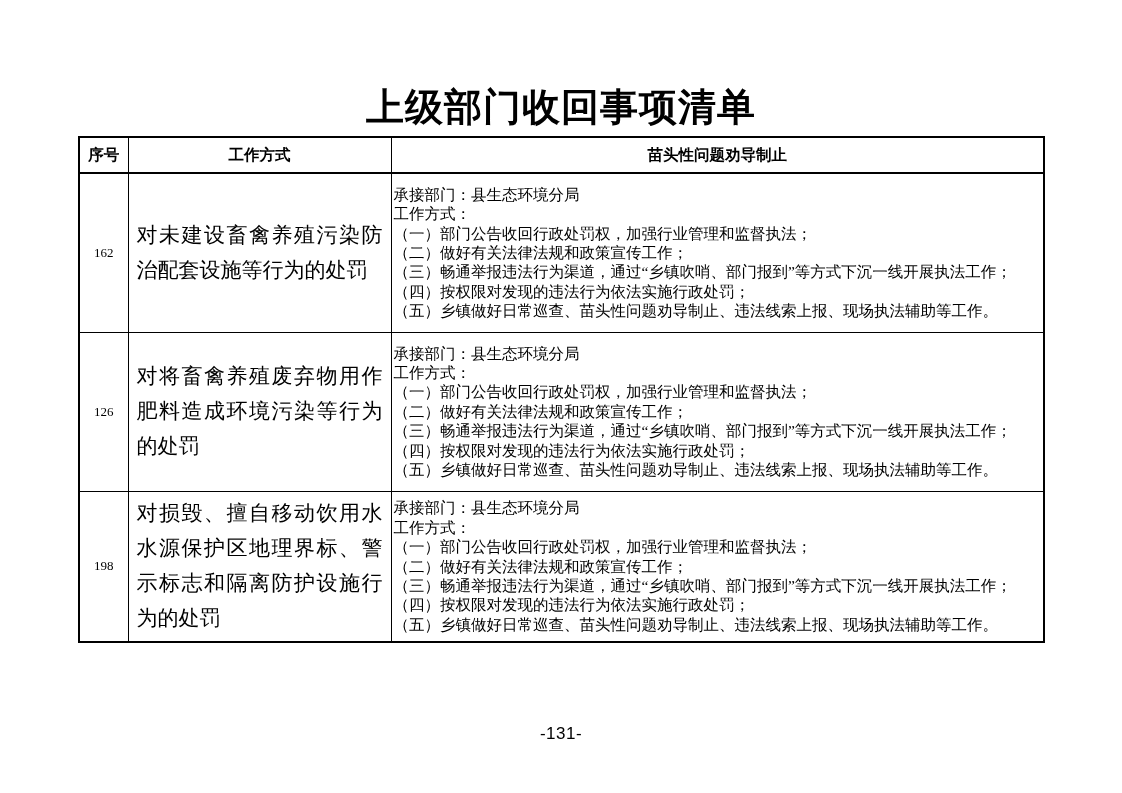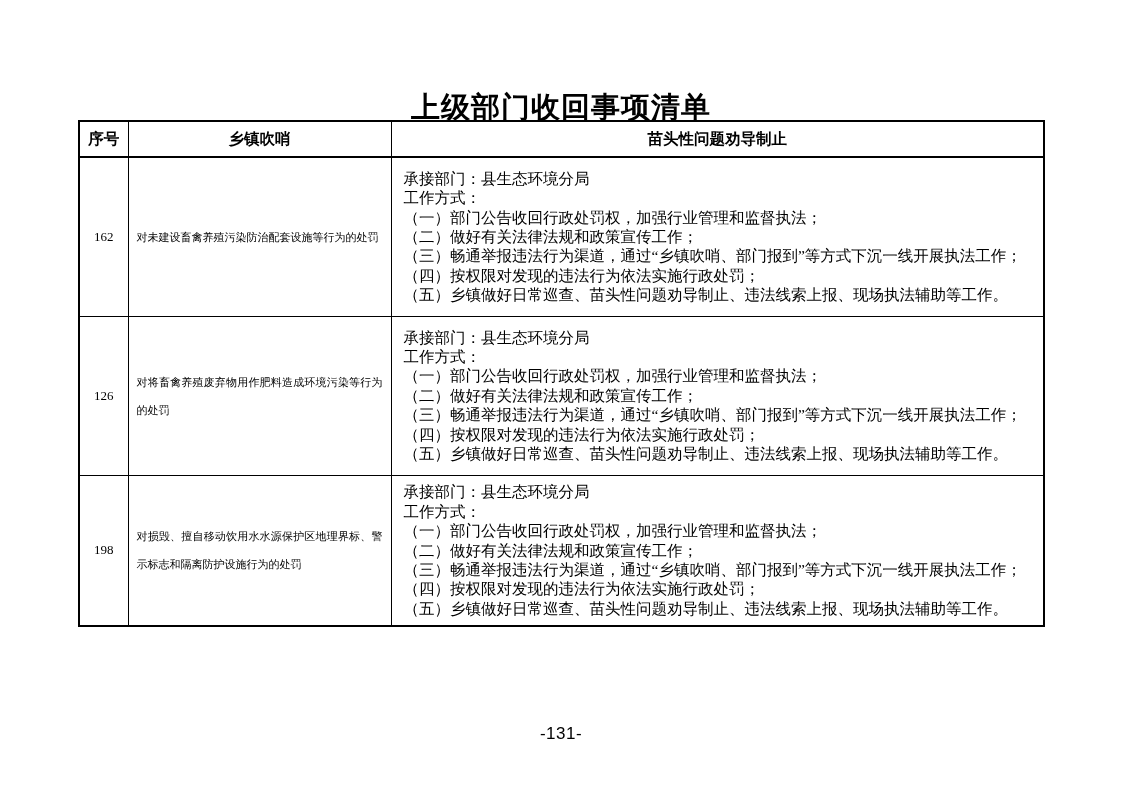--- a/index.html
+++ b/index.html
@@ -15,29 +15,29 @@
     color: #000000;
   }
   .doc-title {
     position: absolute;
     top: 90px;
     left: 0;
     width: 100%;
     margin: 0;
     text-align: center;
     font-family: "Liberation Serif", "DejaVu Serif", serif;
-    font-size: 29px;
+    font-size: 38px;
     font-weight: bold;
     letter-spacing: 1px;
     line-height: 34px;
   }
   table.matters {
     position: absolute;
     left: 78px;
-    top: 120px;
+    top: 136px;
     width: 965px;
     border-collapse: collapse;
     table-layout: fixed;
     border: 2px solid #000;
   }
   table.matters th,
   table.matters td {
     border: 1px solid #000;
     vertical-align: middle;
   }
@@ -54,30 +54,30 @@
   }
   tr.row-a { height: 159px; }
   tr.row-b { height: 159px; }
   tr.row-c { height: 151px; }
   td.seq {
     text-align: center;
     font-size: 13px;
     font-family: "Liberation Serif", "DejaVu Serif", serif;
   }
   td.name {
-    font-size: 11px;
-    line-height: 28px;
+    font-size: 21px;
+    line-height: 35px;
     padding: 0 8px;
     text-align: justify;
     text-justify: inter-character;
   }
   td.work {
     font-size: 15.5px;
     line-height: 19.4px;
-    padding: 1px 6px 1px 12px;
+    padding: 1px 6px 1px 2px;
     margin-left: 19px;
   }
   td.work .wline {
     text-align: justify;
     text-justify: inter-character;
   }
   .page-number {
     position: absolute;
     top: 724px;
     left: 0;
@@ -95,21 +95,21 @@
 
 <table class="matters">
   <colgroup>
     <col style="width:49px">
     <col style="width:263px">
     <col style="width:653px">
   </colgroup>
   <thead>
     <tr>
       <th>序号</th>
-      <th>乡镇吹哨</th>
+      <th>工作方式</th>
       <th>苗头性问题劝导制止</th>
     </tr>
   </thead>
   <tbody>
     <tr class="row-a">
       <td class="seq">162</td>
       <td class="name">对未建设畜禽养殖污染防治配套设施等行为的处罚</td>
       <td class="work">
         <div class="wline">承接部门：县生态环境分局</div>
         <div class="wline">工作方式：</div>

